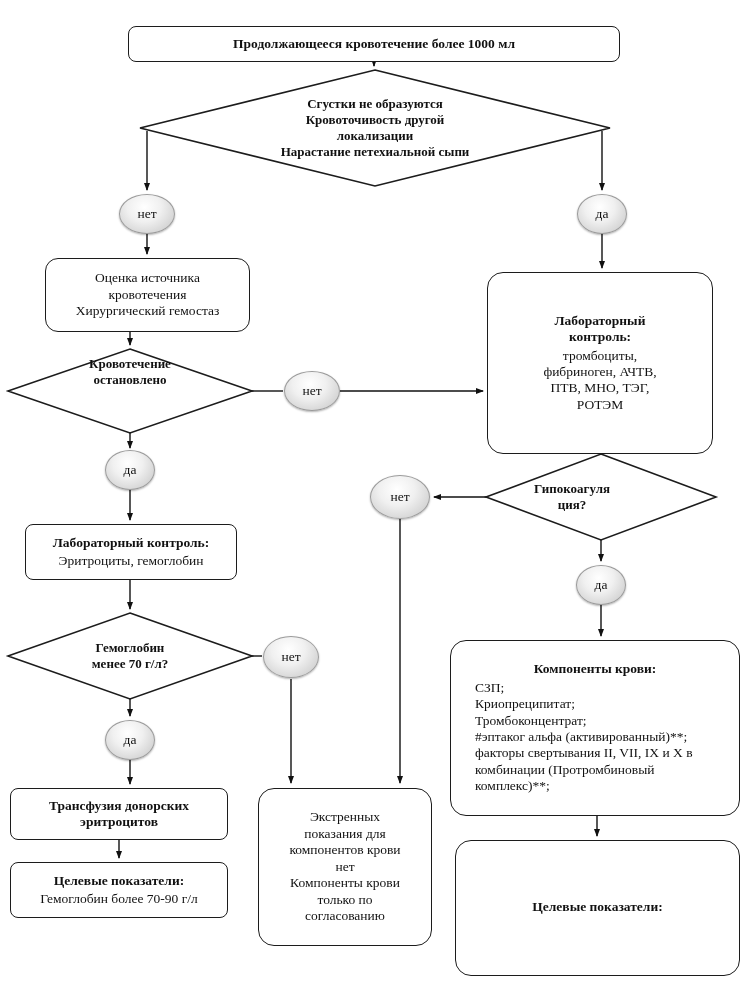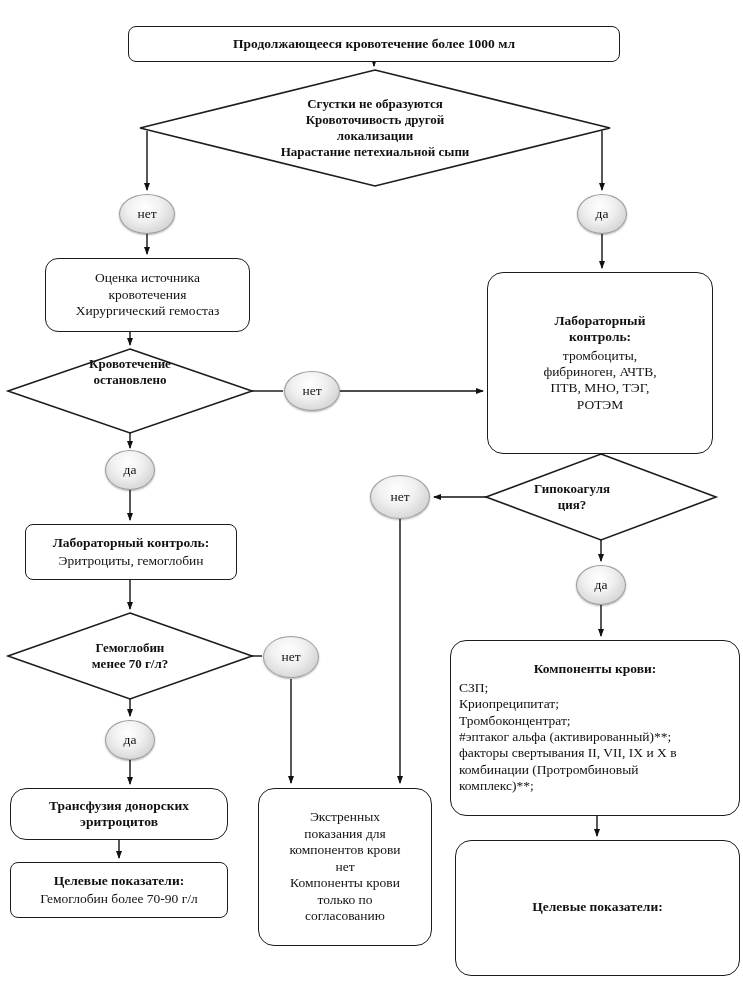--- a/index.html
+++ b/index.html
@@ -99,37 +99,37 @@
 фибриноген, АЧТВ,
 ПТВ, МНО, ТЭГ,
 РОТЭМ</div>
   </div>
 
   <div class="box" style="left:25px; top:524px; width:212px; height:56px; border-radius:8px;">
     <div class="btitle">Лабораторный контроль:</div>
     <div class="bbody">Эритроциты, гемоглобин</div>
   </div>
 
-  <div class="box bold pre" style="left:10px; top:788px; width:218px; height:52px; border-radius:16px;">Трансфузия донорских
+  <div class="box bold pre" style="left:10px; top:788px; width:218px; height:52px; border-radius:8px;">Трансфузия донорских
 эритроцитов</div>
 
   <div class="box" style="left:10px; top:862px; width:218px; height:56px; border-radius:8px;">
     <div class="btitle">Целевые показатели:</div>
     <div class="bbody">Гемоглобин более 70-90 г/л</div>
   </div>
 
   <div class="box r16 pre" style="left:258px; top:788px; width:174px; height:158px;">Экстренных
 показания для
 компонентов крови
 нет
 Компоненты крови
 только по
 согласованию</div>
 
-  <div class="box r16" style="left:450px; top:640px; width:290px; height:176px; padding:6px 8px;">
+  <div class="box r16" style="left:450px; top:640px; width:290px; height:176px; padding:6px 24px;">
     <div class="btitle">Компоненты крови:</div>
     <div class="bbody left">СЗП;
 Криопреципитат;
 Тромбоконцентрат;
 #эптаког альфа (активированный)**;
 факторы свертывания II, VII, IX и X в
 комбинации (Протромбиновый
 комплекс)**;</div>
   </div>
 

